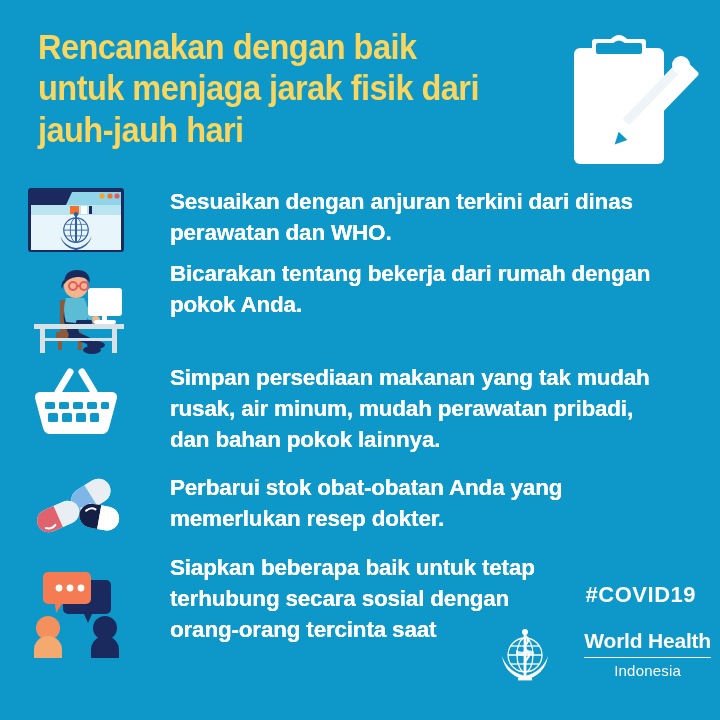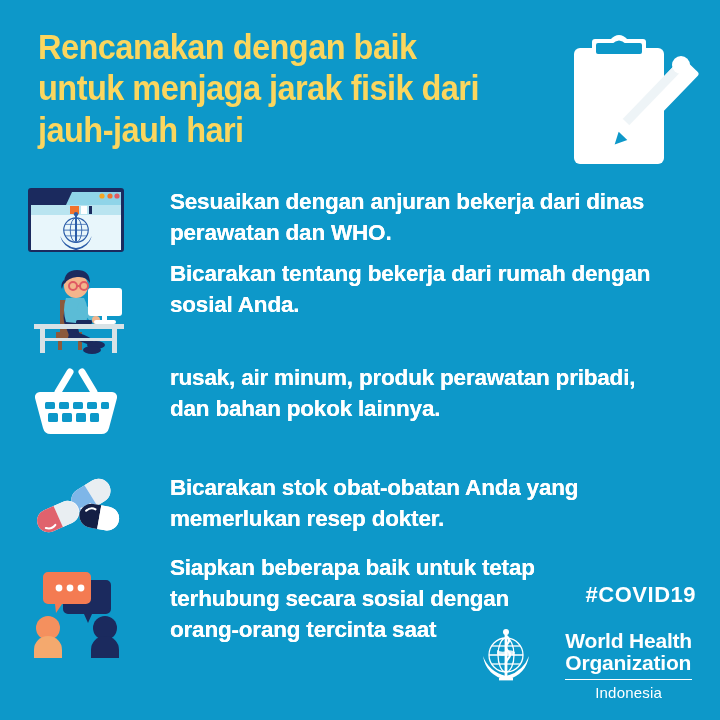--- a/index.html
+++ b/index.html
@@ -74,21 +74,21 @@
   .covid-tag {
     position: absolute;
     right: 24px; top: 582px;
     color: #ffffff;
     font-size: 22px;
     font-weight: bold;
     letter-spacing: 0.5px;
   }
   .who-block {
     position: absolute;
-    right: 28px; top: 628px;
+    right: 9px; top: 628px;
     display: flex;
     align-items: flex-start;
     gap: 28px;
   }
   .who-text { padding-top: 2px; }
   .who-name {
     color: #ffffff;
     font-size: 21px;
     font-weight: bold;
     line-height: 1.04;
@@ -159,21 +159,21 @@
           <line x1="-17" y1="-4" x2="17" y2="-4" stroke="#2a5ca8" stroke-width="1.2"></line>
           <line x1="-15" y1="-12" x2="15" y2="-12" stroke="#2a5ca8" stroke-width="1"></line>
           <line x1="-15" y1="4" x2="15" y2="4" stroke="#2a5ca8" stroke-width="1"></line>
           <rect x="-1.4" y="-24" width="2.8" height="36" fill="#2a5ca8"></rect>
           <path d="M-22 4 q4 16 22 20 q18 -4 22 -20 q-6 14 -22 17 q-16 -3 -22 -17 z" fill="#2a5ca8"></path>
           <circle cx="0" cy="-26" r="3" fill="#2a5ca8"></circle>
         </g>
       </svg>
     </div>
     <div class="text-cell">
-      <span class="ln">Sesuaikan dengan anjuran bekerja dari dinas</span>
+      <span class="ln">Sesuaikan dengan anjuran terkini dari dinas</span>
       <span class="ln">perawatan dan WHO.</span>
     </div>
   </div>
 
   <div class="item" id="item-2">
     <div class="icon-cell">
       <svg width="104" height="96" viewBox="0 0 104 96">
 
         <rect x="34" y="42" width="9" height="40" fill="#8b5a3c"></rect>
         <rect x="30" y="74" width="26" height="6" fill="#8b5a3c"></rect>
@@ -204,21 +204,21 @@
         <rect x="14" y="80" width="77" height="3" fill="#d8e2e6"></rect>
 
         <rect x="62" y="30" width="34" height="28" rx="3" fill="#ffffff"></rect>
         <rect x="76" y="58" width="5" height="5" fill="#ffffff"></rect>
         <rect x="68" y="62" width="22" height="4" rx="2" fill="#ffffff"></rect>
         <rect x="50" y="62" width="16" height="4" rx="1.5" fill="#1b2a5e"></rect>
       </svg>
     </div>
     <div class="text-cell">
       <span class="ln">Bicarakan tentang bekerja dari rumah dengan</span>
-      <span class="ln">sosial Anda.</span>
+      <span class="ln">pokok Anda.</span>
     </div>
   </div>
 
   <div class="item" id="item-3">
     <div class="icon-cell">
       <svg width="100" height="78" viewBox="0 0 100 78">
         <path d="M32 30 L44 10" stroke="#ffffff" stroke-width="7" stroke-linecap="round" fill="none"></path>
         <path d="M68 30 L56 10" stroke="#ffffff" stroke-width="7" stroke-linecap="round" fill="none"></path>
         <path d="M14 30 H86 a5 5 0 0 1 5 6 l-8 30 a8 8 0 0 1 -8 6 H25 a8 8 0 0 1 -8 -6 l-8 -30 a5 5 0 0 1 5 -6 z" fill="#ffffff"></path>
         <g fill="#0d98c9">
@@ -228,21 +228,22 @@
           <rect x="61" y="40" width="10" height="7" rx="1.5"></rect>
           <rect x="75" y="40" width="8" height="7" rx="1.5"></rect>
           <rect x="22" y="51" width="10" height="9" rx="1.5"></rect>
           <rect x="36" y="51" width="10" height="9" rx="1.5"></rect>
           <rect x="50" y="51" width="10" height="9" rx="1.5"></rect>
           <rect x="64" y="51" width="9" height="9" rx="1.5"></rect>
         </g>
       </svg>
     </div>
     <div class="text-cell">
-      <span class="ln">rusak, air minum, produk perawatan pribadi,</span>
+      <span class="ln">Simpan persediaan makanan yang tak mudah</span>
+      <span class="ln">rusak, air minum, mudah perawatan pribadi,</span>
       <span class="ln">dan bahan pokok lainnya.</span>
     </div>
   </div>
 
   <div class="item" id="item-4">
     <div class="icon-cell">
       <svg width="106" height="72" viewBox="0 0 106 72">
 
         <g transform="rotate(-32 64 24)">
           <rect x="44" y="12" width="42" height="24" rx="12" fill="#ffffff"></rect>
@@ -260,21 +261,21 @@
 
         <g transform="rotate(10 72 52)">
           <rect x="52" y="33" width="40" height="24" rx="12" fill="#ffffff"></rect>
           <path d="M52 45 a12 12 0 0 1 12 -12 h8 v24 h-8 a12 12 0 0 1 -12 -12 z" fill="#141f45"></path>
           <path d="M72 33 h8 a12 12 0 0 1 12 12 a12 12 0 0 1 -12 12 h-8 z" fill="#ffffff"></path>
           <path d="M58 41 q4 -5 9 -3" stroke="#ffffff" stroke-width="2" fill="none" stroke-linecap="round"></path>
         </g>
       </svg>
     </div>
     <div class="text-cell">
-      <span class="ln">Bicarakan stok obat-obatan Anda yang</span>
+      <span class="ln">Perbarui stok obat-obatan Anda yang</span>
       <span class="ln">memerlukan resep dokter.</span>
     </div>
   </div>
 
   <div class="item" id="item-5">
     <div class="icon-cell">
       <svg width="106" height="106" viewBox="0 0 106 106">
 
         <path d="M42 28 h38 a5 5 0 0 1 5 5 v24 a5 5 0 0 1 -5 5 h-14 l-4 9 l-4 -9 h-16 a5 5 0 0 1 -5 -5 v-24 a5 5 0 0 1 5 -5 z" fill="#1b2a5e"></path>
 
@@ -312,19 +313,18 @@
         <path d="M22 22 q5 3 9 1 q5 -2 9 1 l-1 4 q-4 -3 -8 -1 q-5 2 -9 -1 z" fill="#ffffff" opacity="0.85"></path>
         <rect x="29.6" y="5" width="2.8" height="44" fill="#ffffff"></rect>
         <path d="M31 8 q5 3 2 7 q-4 4 0 8 q4 4 0 8 q-3 3 -2 6" stroke="#ffffff" stroke-width="2.2" fill="none"></path>
         <circle cx="31" cy="4" r="3" fill="#ffffff"></circle>
         <path d="M8 28 q3 19 23 24 q20 -5 23 -24 q-6 16 -23 20 q-17 -4 -23 -20 z" fill="#ffffff"></path>
         <rect x="24" y="50" width="14" height="2.4" fill="#ffffff"></rect>
       </svg>
     </div>
     <div class="who-text">
       <div class="who-name">World Health</div>
-      <div class="who-name">Organization</div>
       <div class="who-rule"></div>
       <div class="who-country">Indonesia</div>
     </div>
   </div>
 
 </div>
 
 </body></html>

